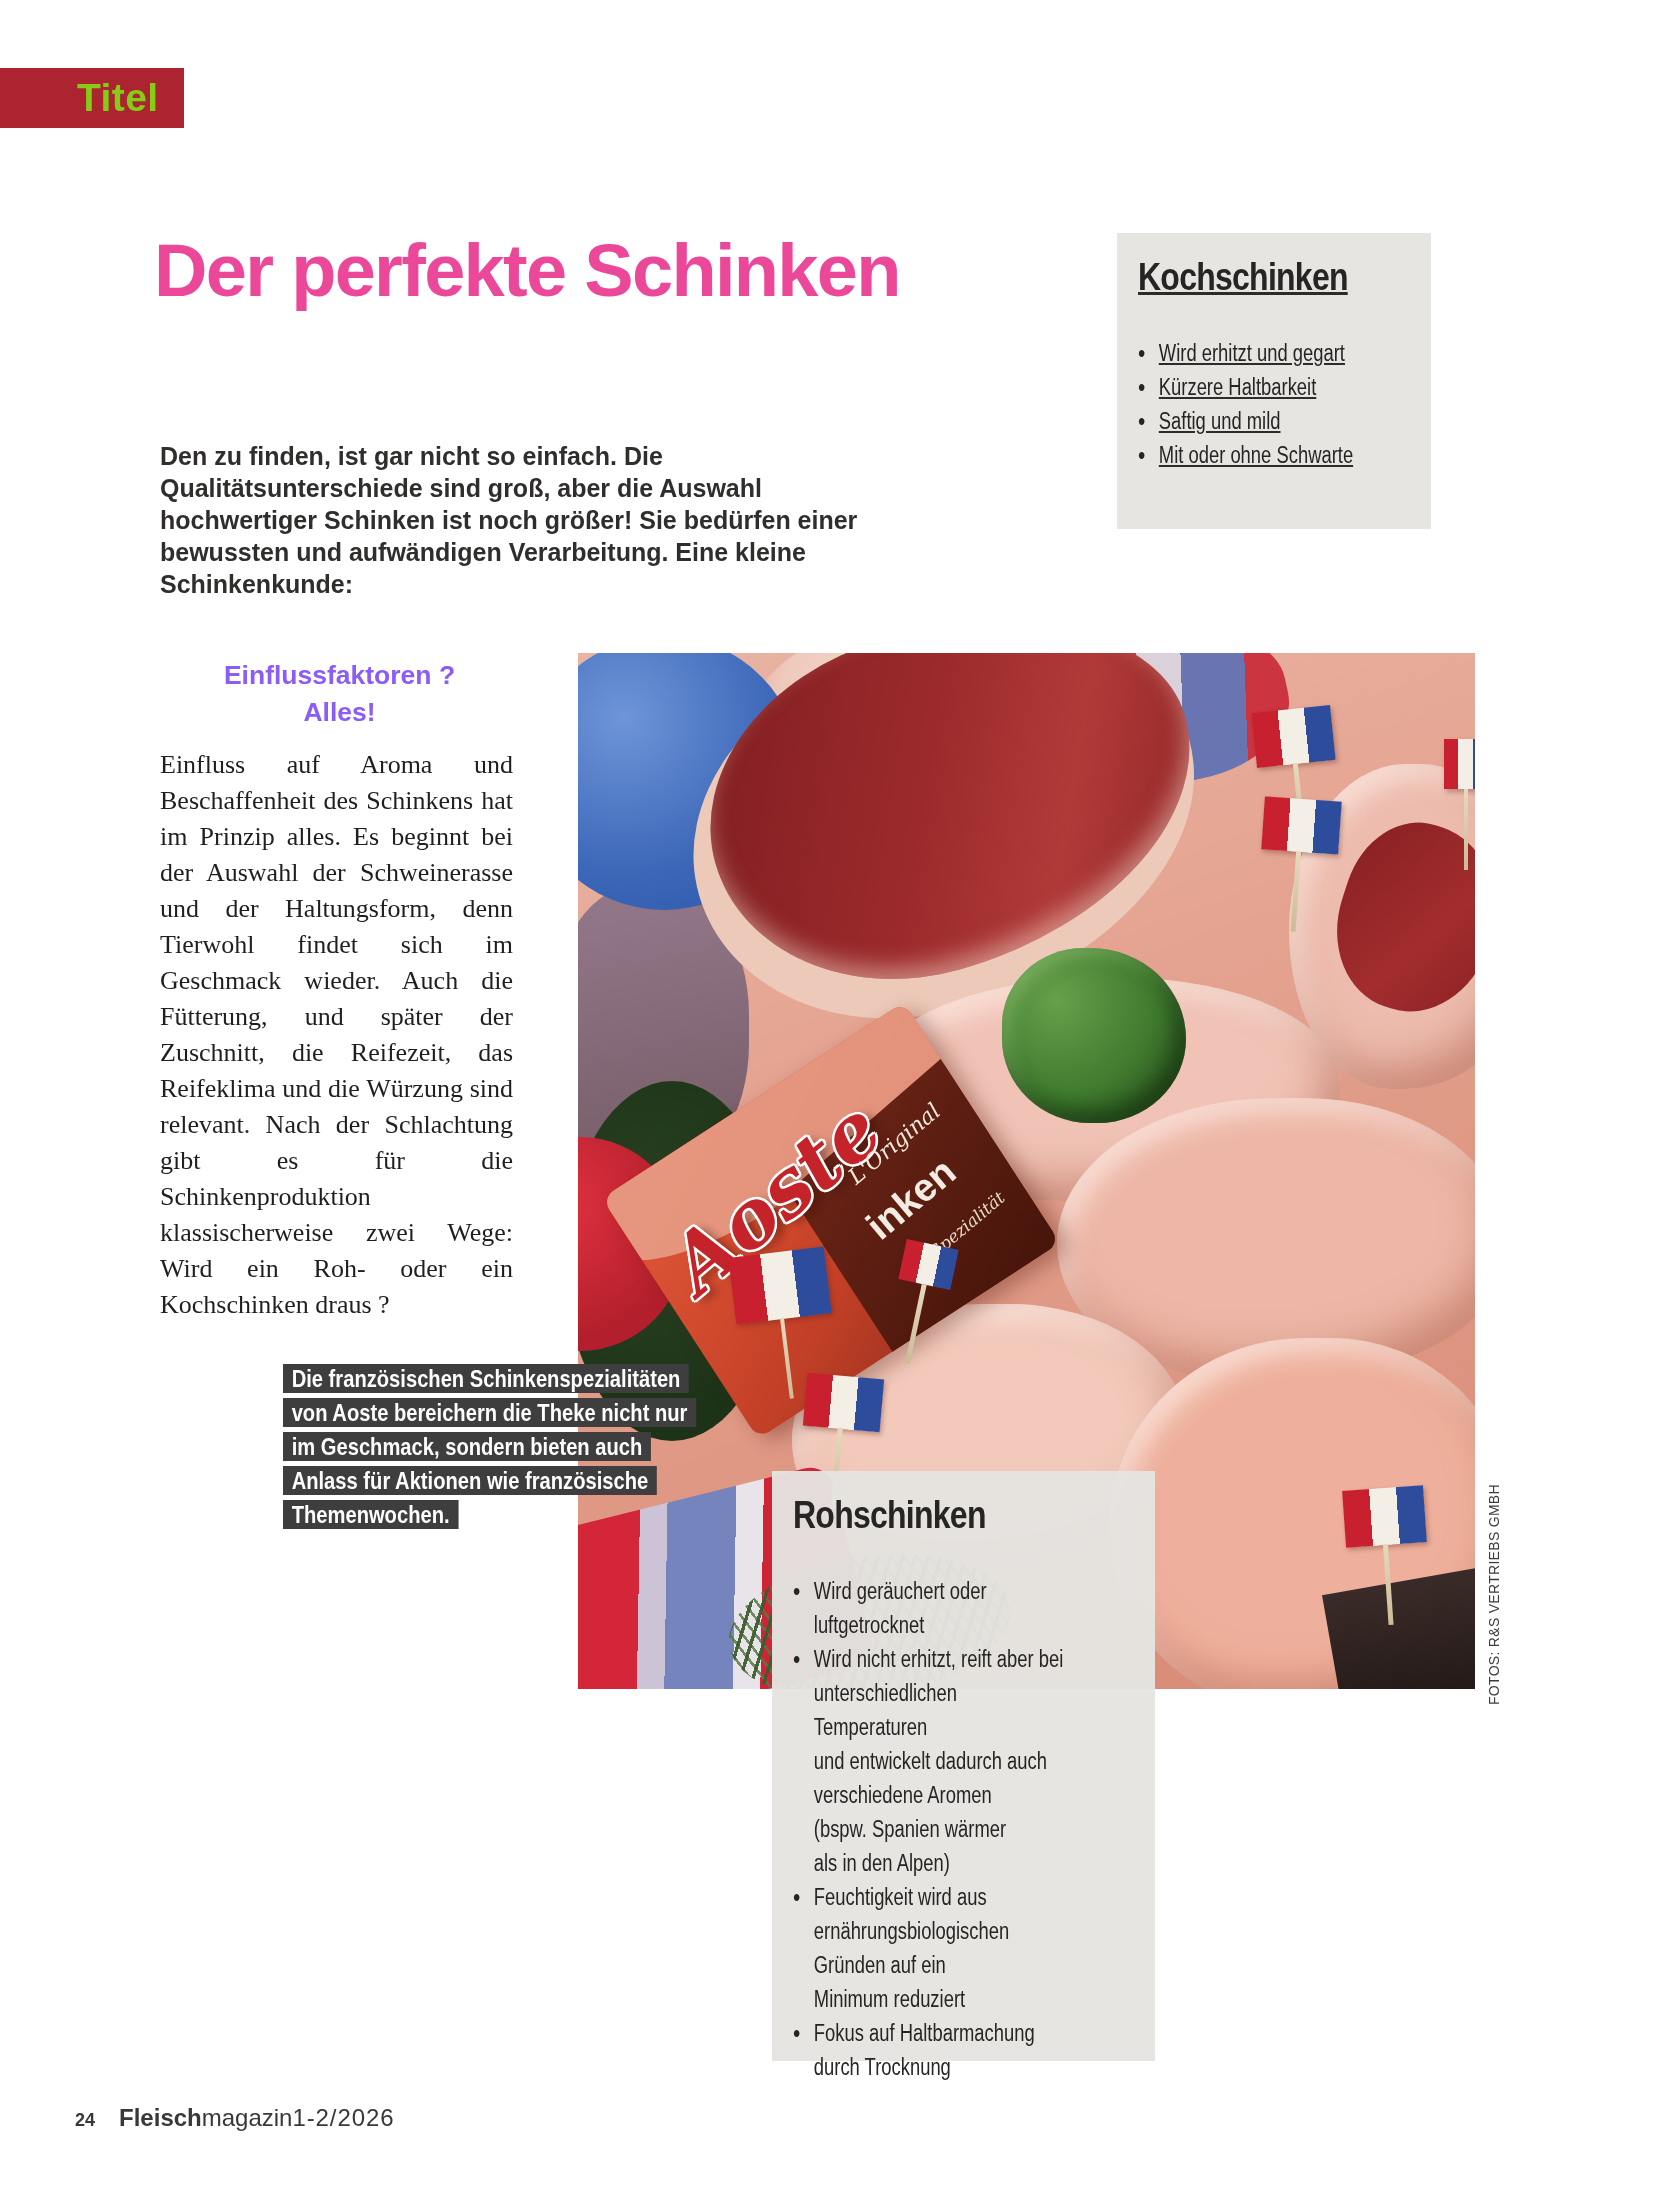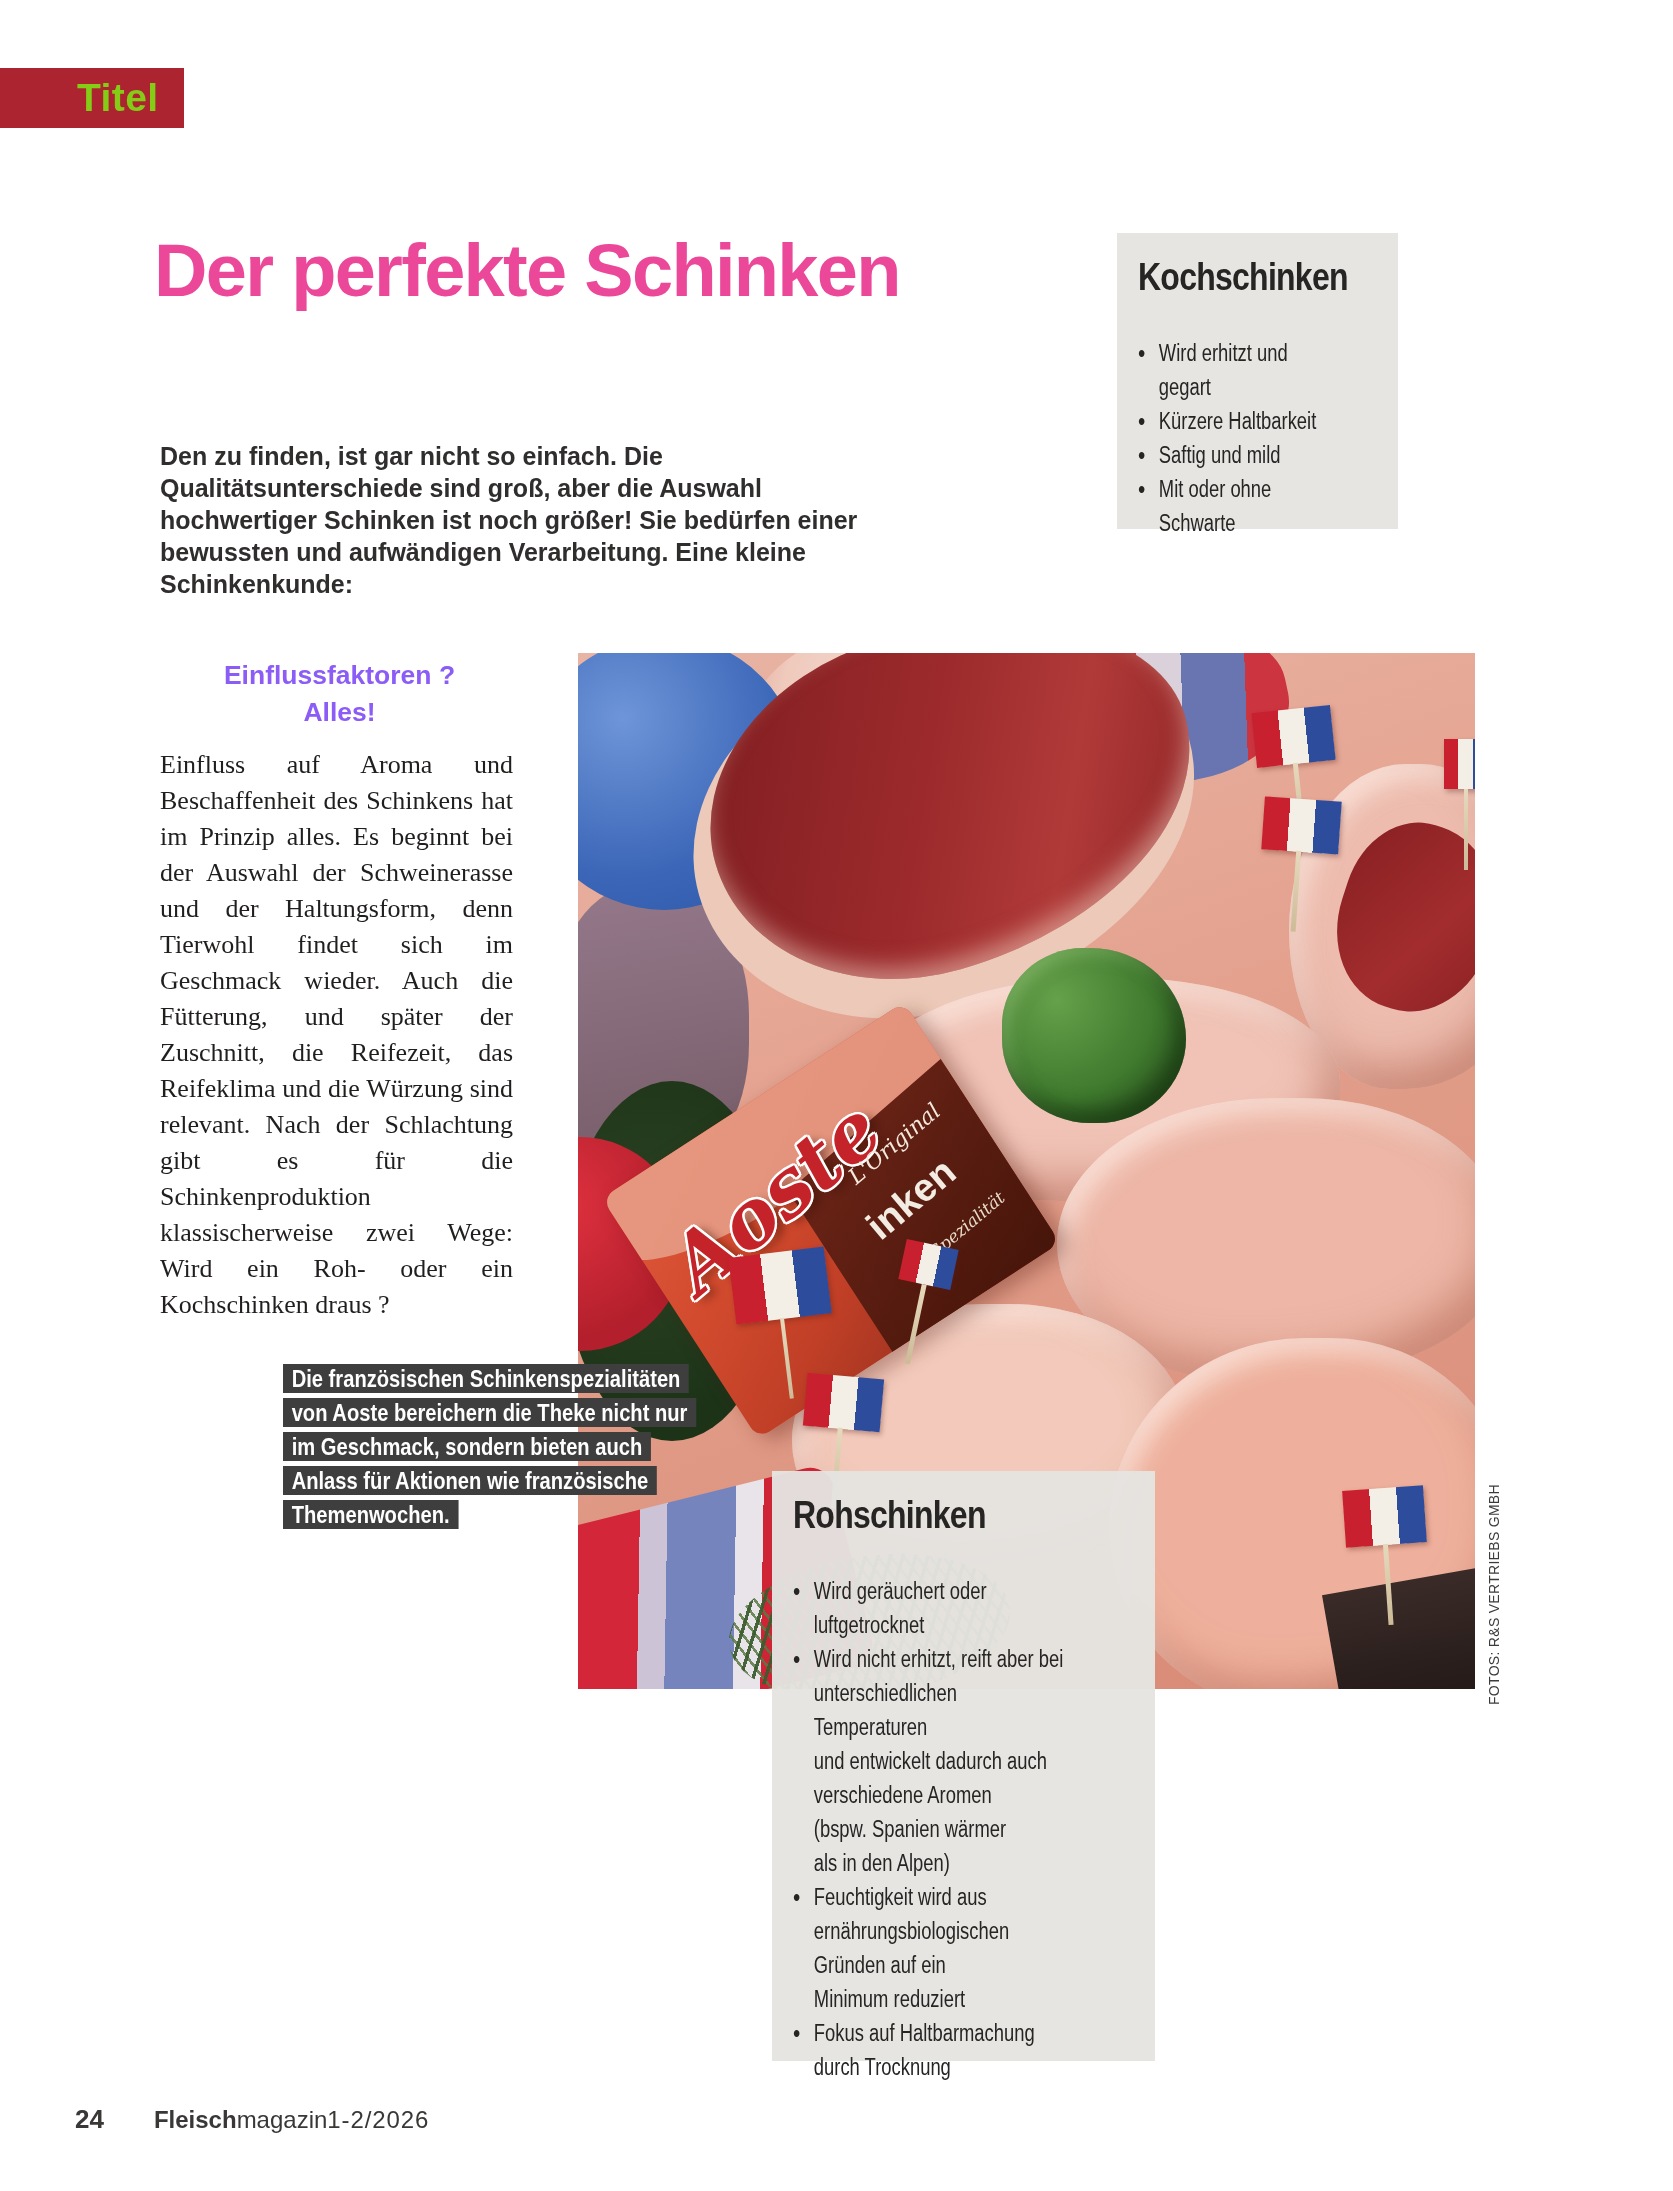--- a/index.html
+++ b/index.html
@@ -13,21 +13,21 @@
 
   
   .kicker{position:absolute;left:158px;top:193px;font-size:35px;font-weight:700;color:#b5262c;}
   .headline{position:absolute;left:154px;top:228px;font-size:74px;line-height:85px;
             font-weight:700;color:#ec4899;letter-spacing:-1.7px;}
   .intro{position:absolute;left:160px;top:440px;width:762px;font-size:25px;line-height:32px;
          font-weight:700;color:#2f2e2d;}
 
   
   .info-box{position:absolute;background:rgba(229,228,225,0.96);box-sizing:border-box;padding:22px 20.5px;}
-  .box-koch{left:1117px;top:233px;width:281px;height:296px;}
+  .box-koch{left:1117px;top:233px;width:314px;height:296px;text-decoration:underline;}
   .box-roh{left:772px;top:1471px;width:383px;height:590px;z-index:6;}
   .box-title{font-size:39px;font-weight:700;color:#262524;letter-spacing:-0.9px;
              transform:scaleX(0.82);transform-origin:0 0;white-space:nowrap;height:45px;}
   .box-list{list-style:none;margin:36px 0 0 0;padding:0;transform:scaleX(0.8);transform-origin:0 0;
             font-size:23px;line-height:34px;color:#262524;white-space:nowrap;}
   .box-roh .box-list{white-space:normal;}
   .box-list li{position:relative;padding-left:26px;white-space:pre-line;}
   .box-list li::before{content:"\2022";position:absolute;left:0;top:0;font-size:26px;}
 
   
@@ -113,21 +113,21 @@
   .cap-line{display:inline-block;background:#3f3e3e;color:#ffffff;font-size:24px;font-weight:700;
             line-height:29px;padding:0 10.3px;margin-bottom:5.1px;white-space:nowrap;
             transform:scaleX(0.84);transform-origin:0 50%;}
 
   
   .credit{position:absolute;left:1486px;top:1705px;transform:rotate(-90deg);transform-origin:0 0;
           font-size:14px;letter-spacing:0.3px;color:#3c3b3a;white-space:nowrap;}
 
   
   .footer{position:absolute;left:75px;top:2104px;font-size:24px;color:#393837;}
-  .footer .pageno{font-size:26px;font-weight:600;margin-right:50px;}
+  .footer .pageno{font-size:18px;font-weight:600;margin-right:24px;}
   .footer .mag-bold{font-weight:700;}
   .footer .issue{margin-left:0;letter-spacing:0.9px;}
 </style>
 </head>
 <body>
 
 <div class="page">
 
   <div class="titel-tag">Titel</div>
 

